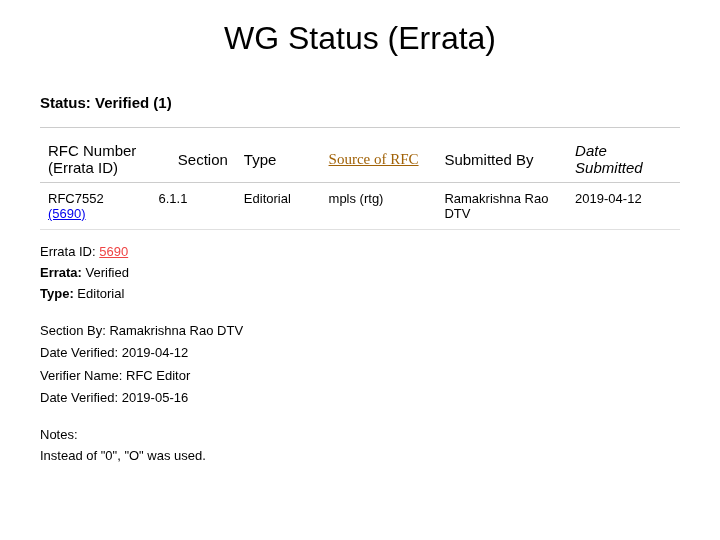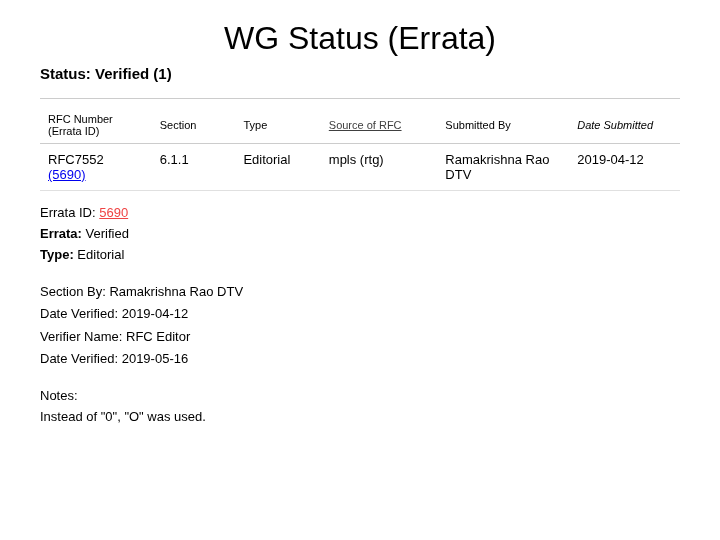--- a/index.html
+++ b/index.html
@@ -9,21 +9,21 @@
       width: 720px;
       min-height: 540px;
       padding: 20px 40px;
       font-size: 14px;
       color: #000;
     }
     .page-title {
       text-align: center;
       font-size: 32px;
       font-weight: normal;
-      margin-bottom: 8px;
+      margin-bottom: 37px;
       color: #000;
     }
     .status-heading {
       font-size: 15px;
       font-weight: bold;
       margin-bottom: 8px;
       border-bottom: 1px solid #ccc;
       padding-bottom: 16px;
     }
     table {
@@ -32,21 +32,21 @@
       margin-bottom: 12px;
     }
     thead tr {
       border-bottom: 1px solid #ccc;
     }
     thead th {
       text-align: left;
       padding: 6px 8px;
       font-weight: normal;
       color: #000;
-      font-size: 11px;
+      font-size: 15px;
     }
     tbody tr {
       border-bottom: 1px solid #e0e0e0;
     }
     tbody td {
       padding: 8px 8px;
       font-size: 13px;
       vertical-align: top;
     }
     .errata-detail {
@@ -64,25 +64,26 @@
     .report-info {
       font-size: 13px;
       line-height: 1.7;
       margin-bottom: 16px;
     }
     .notes-section {
       font-size: 13px;
       line-height: 1.6;
     }
     .source-link {
-      color: #404040;
+      color: #a16207;
       text-decoration: underline;
+      font-family: Liberation Serif, serif;
     }
     th.rfc-col { width: 120px; }
-    th.section-col { width: 90px; }
+    th.section-col { width: 90px; text-align: right; }
     th.type-col { width: 90px; }
     th.source-col { width: 130px; }
     th.submitted-col { width: 140px; }
     th.date-col { width: 120px; font-style: italic; }
   </style>
 </head>
 <body>
 
 <h1 class="page-title">WG Status (Errata)</h1>
 

